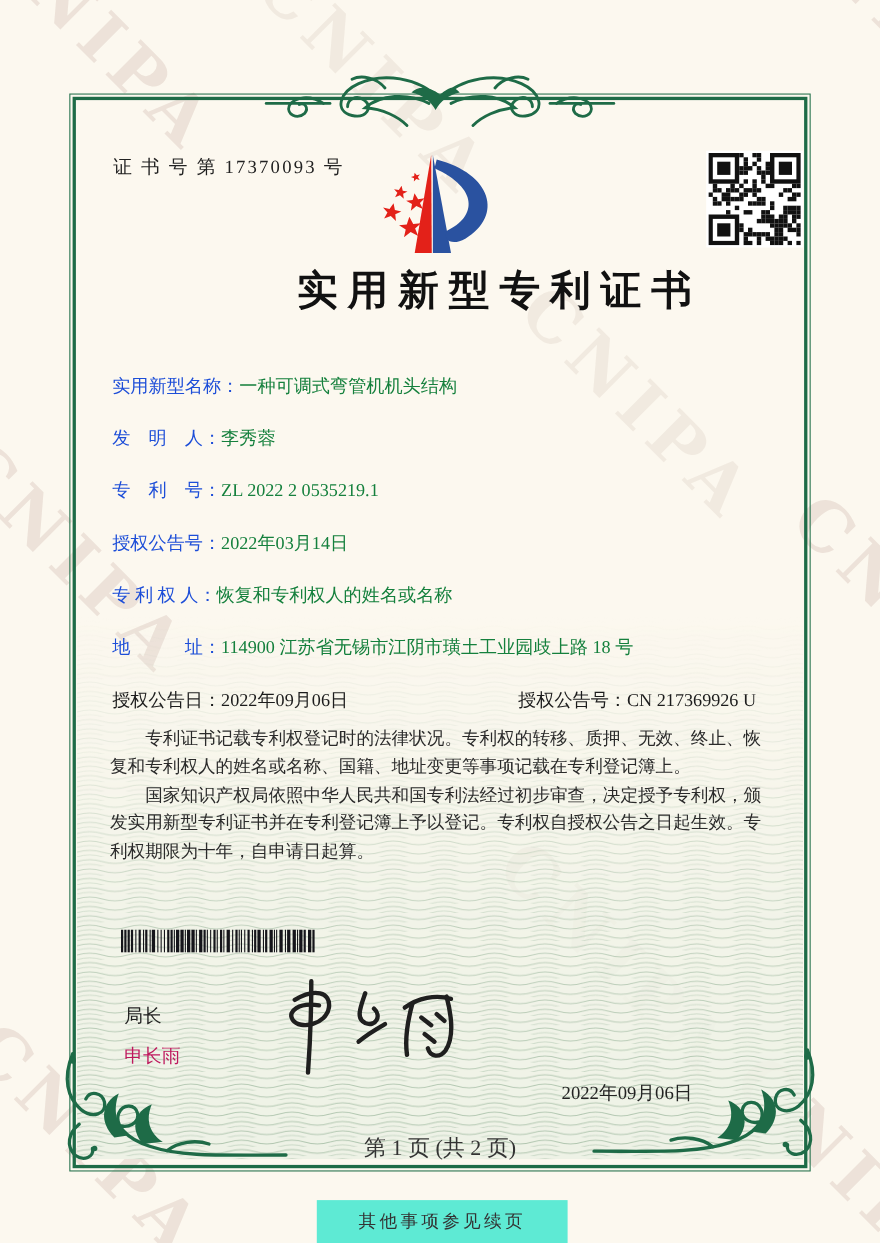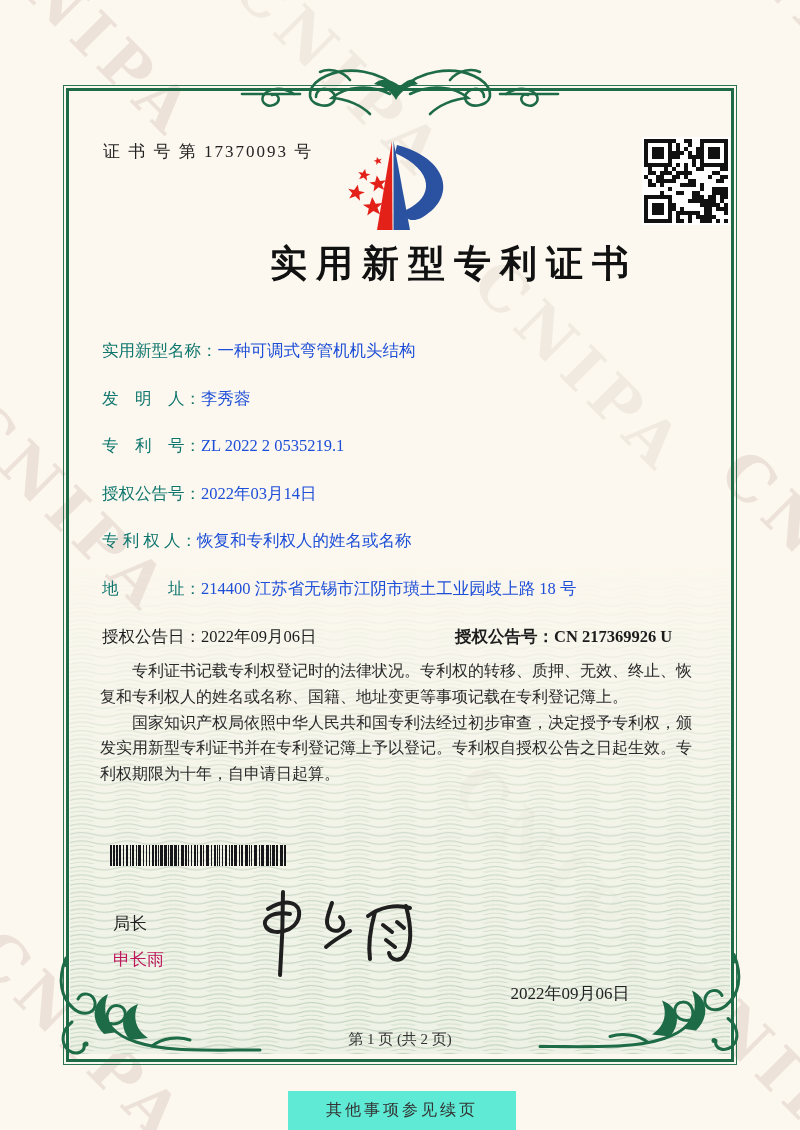--- a/index.html
+++ b/index.html
@@ -30,35 +30,35 @@
   .qr{position:absolute; left:642px; top:137px; width:88px; height:88px; background:#fff; padding:0;}
   .qr svg{display:block; margin:2px;}
   
   .cert-title{
     position:absolute; left:66px; top:239px; width:776px; text-align:center;
     font-size:37px; font-weight:bold; letter-spacing:9px; color:#111;
   }
   
   .fields{position:absolute; left:102px; top:340px; width:600px; font-size:16.5px;}
   .field{height:47.6px; white-space:nowrap;}
-  .field .lab{color:#0f766e;}
-  .field .val{color:#1d4ed8;}
+  .field .lab{color:#1d4ed8;}
+  .field .val{color:#15803d;}
   .grant-row{position:relative; height:48px; white-space:nowrap;}
-  .grant-col2{position:absolute; left:353px; top:0;font-weight:bold;}
+  .grant-col2{position:absolute; left:369px; top:0;}
   
   .paras{position:absolute; left:100px; top:658px; width:602px; font-size:16px; line-height:25.8px; color:#2a2a2a; font-family:"DejaVu Serif",serif;}
   .paras p{margin:0; text-indent:2em;}
   
   .barcode{position:absolute; left:110px; top:845px; width:180px; height:21px;}
   
   .signer-title{position:absolute; left:113px; top:912px; font-size:17px; font-family:"Liberation Sans",sans-serif; color:#222;}
   .signer-name{position:absolute; left:113px; top:948px; font-size:17px; font-family:"Liberation Sans",sans-serif; color:#be185d;}
   .sig{position:absolute; left:228px; top:885px;}
   .issue-date{position:absolute; left:430px; top:982px; width:280px; text-align:center; font-size:17px; color:#222;}
-  .page-info{position:absolute; left:66px; top:1030px; width:668px; text-align:center; font-size:15px; color:#333;}
+  .page-info{position:absolute; left:66px; top:1030px; width:668px; text-align:center; font-size:20px; color:#333;}
   
   .cont-strip{position:absolute; left:288px; top:1091px; width:228px; height:39px; background:#5eead4; text-align:center;}
   .cont-strip span{display:inline-block; margin-top:9px; font-size:16px; letter-spacing:3px; color:#333; font-family:"DejaVu Serif",serif;}
 </style>
 </head>
 <body>
 
 <div class="page">
 
   <div class="wm" style="left:-45px; top:-5px;">CNIPA</div>
@@ -322,21 +322,21 @@
     <div class="field">
       <span class="lab">专　利　号：</span><span class="val">ZL 2022 2 0535219.1</span>
     </div>
     <div class="field">
       <span class="lab">授权公告号：</span><span class="val">2022年03月14日</span>
     </div>
     <div class="field">
       <span class="lab">专 利 权 人：</span><span class="val">恢复和专利权人的姓名或名称</span>
     </div>
     <div class="field">
-      <span class="lab">地　　　址：</span><span class="val">214400 江苏省无锡市江阴市璜土工业园歧上路 18 号</span>
+      <span class="lab">地　　　址：</span><span class="val">114900 江苏省无锡市江阴市璜土工业园歧上路 18 号</span>
     </div>
     <div class="grant-row">
       <span class="lab">授权公告日：</span><span class="val">2022年09月06日</span>
       <span class="grant-col2">
         <span class="lab">授权公告号：</span><span class="val">CN 217369926 U</span>
       </span>
     </div>
   </div>
 
   <div class="paras">

